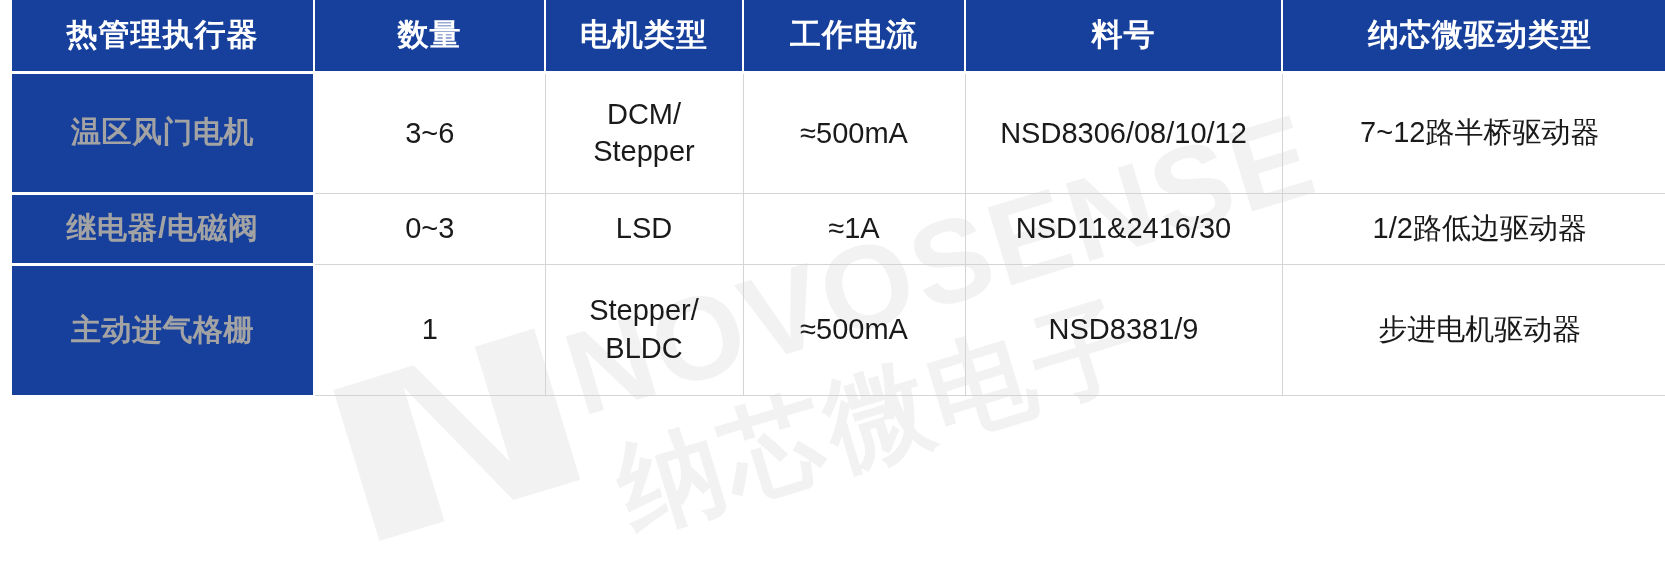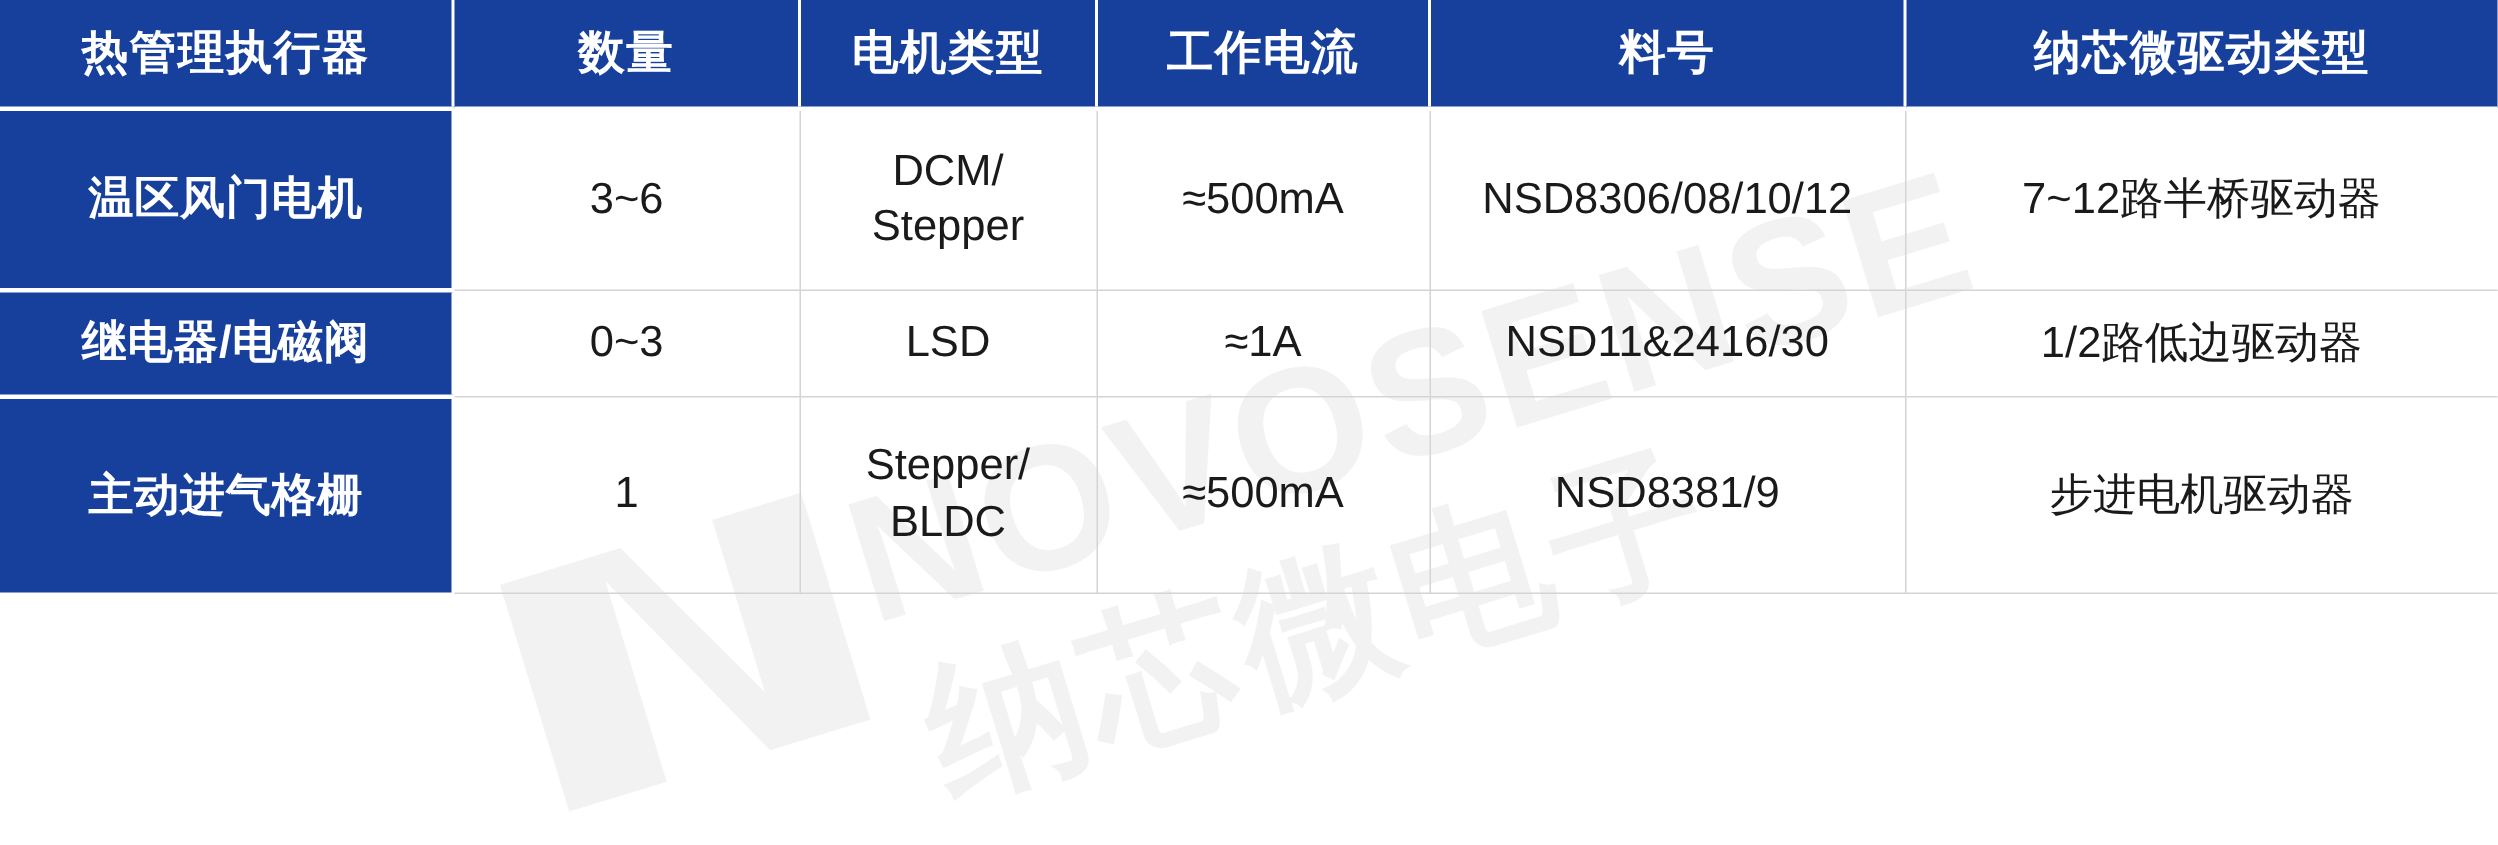--- a/index.html
+++ b/index.html
@@ -21,21 +21,21 @@
     left: 0; top: 0;
     width: 1665px; height: 563px;
     pointer-events: none;
     z-index: 0;
   }
   #watermark-layer svg { display: block; }
 
   
   #spec-table-wrap {
     position: absolute;
-    left: 0; top: 0;
+    left: 12px; top: 0;
     width: 1339px;
     z-index: 1;
   }
   table.spec-table {
     border-collapse: collapse;
     table-layout: fixed;
     width: 1665px;
     background: transparent;
   }
   table.spec-table td,
@@ -75,21 +75,21 @@
     font-weight: normal;
     border-bottom: 1px solid #d4d4d4;
     border-right: 1px solid #d4d4d4;
   }
   tbody tr td:last-child { border-right: none; }
   tbody tr:last-child td { border-bottom: 1px solid #d4d4d4; }
 
   
   tbody td.row-label {
     background: #17409C;
-    color: #ffffff;
+    color: #a3a3a3;
     font-size: 30px;
     font-weight: bold;
     letter-spacing: 0.5px;
     border-right: 2px solid #ffffff;
     border-bottom: 3px solid #ffffff;
   }
   tbody tr:last-child td.row-label { border-bottom: none; }
 
   .two-line { line-height: 1.28; }
 

